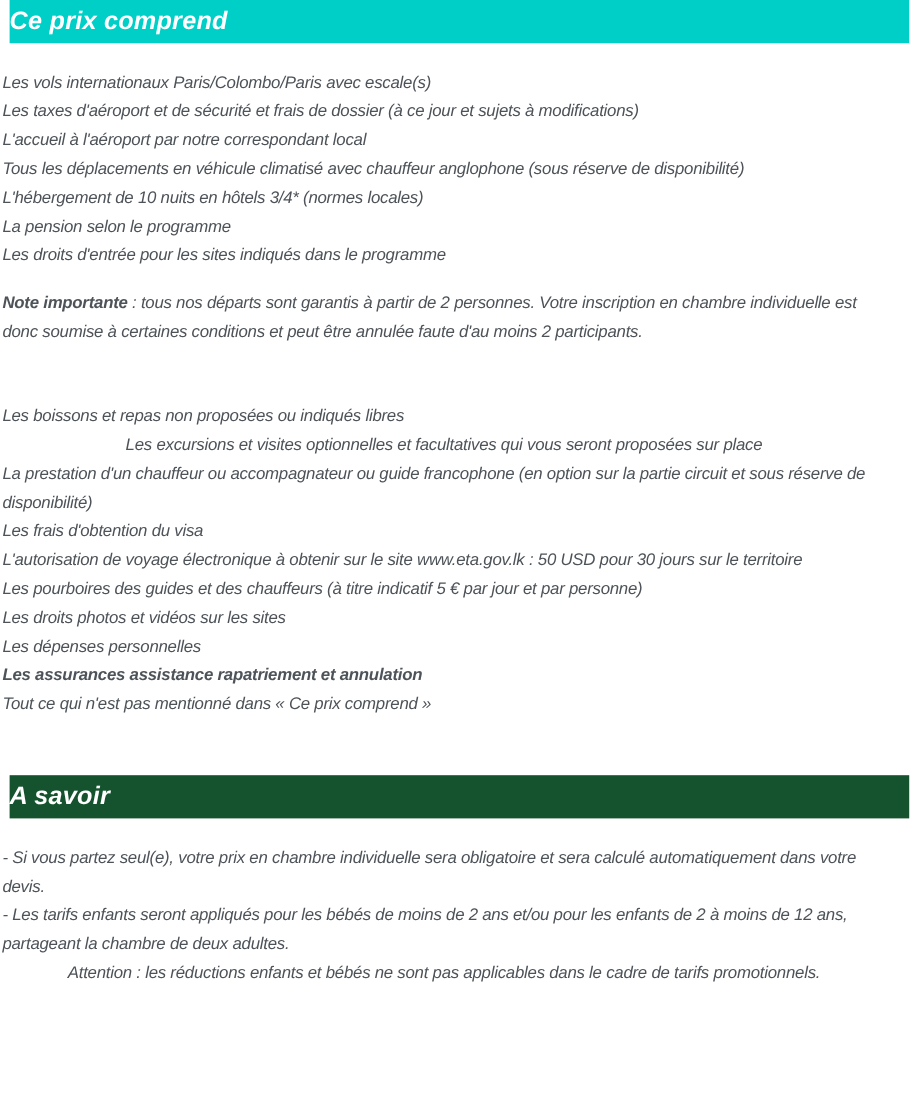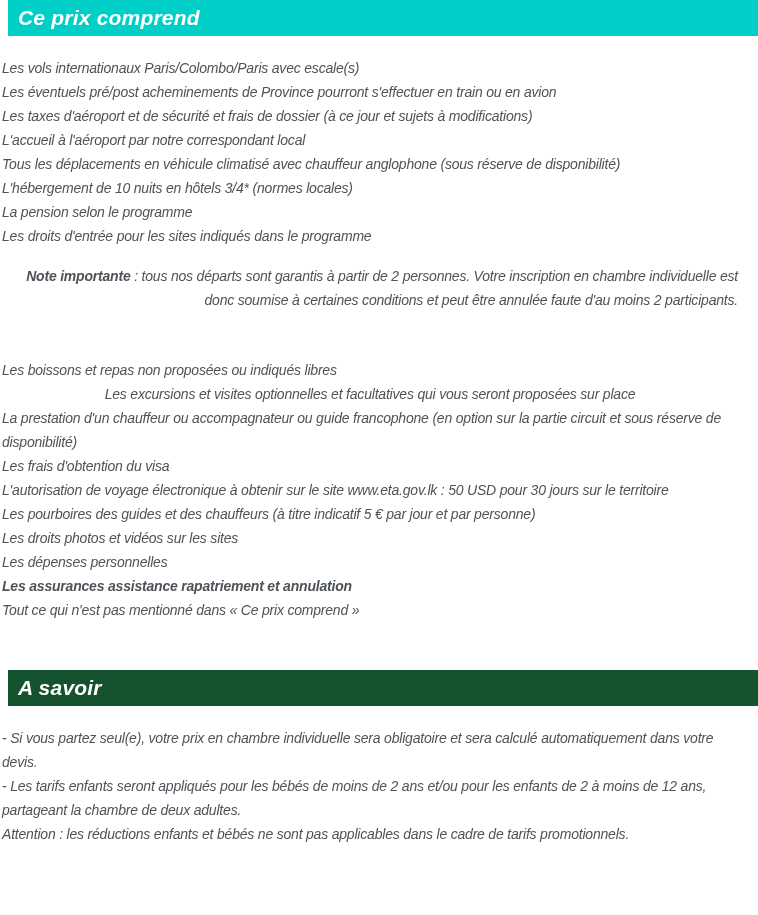--- a/index.html
+++ b/index.html
@@ -17,21 +17,20 @@
   }
   .section-bar {
     height: 36px;
     margin-left: 8px;
     background: #00cfc8;
     display: flex;
     align-items: center;
   }
   .section-title {
     margin: 0;
-    padding-left: 10px;
     color: #ffffff;
     font-size: 21px;
     font-weight: bold;
     font-style: italic;
     letter-spacing: 0.2px;
     white-space: nowrap;
   }
   .section-body {
     margin-top: 20px;
     padding-left: 2px;
@@ -40,40 +39,38 @@
   .line {
     margin: 0;
     font-style: italic;
     font-size: 14px;
     line-height: 24px;
     letter-spacing: -0.2px;
     color: #4d5358;
   }
   .note {
     margin-top: 16px;
-    text-align: right;
   }
   .note-label {
     font-weight: bold;
   }
   .section + .section { margin-top: 46px; }
   #section-a-savoir { margin-top: 48px; }
 </style>
 </head>
 <body>
 
 <div class="page">
 
   <section class="section">
     <div class="section-bar" style="background: rgb(0, 207, 200);">
       <h2 class="section-title" style="color: rgb(255, 255, 255);">Ce prix comprend</h2>
     </div>
     <div class="section-body">
       <p class="line" style="color: rgb(77, 83, 88);">Les vols internationaux Paris/Colombo/Paris avec escale(s)</p>
-      <p class="line" style="color: rgb(77, 83, 88);">Les éventuels pré/post acheminements de Province pourront s'effectuer en train ou en avion</p>
       <p class="line" style="color: rgb(77, 83, 88);">Les taxes d'aéroport et de sécurité et frais de dossier (à ce jour et sujets à modifications)</p>
       <p class="line" style="color: rgb(77, 83, 88);">L'accueil à l'aéroport par notre correspondant local</p>
       <p class="line" style="color: rgb(77, 83, 88);">Tous les déplacements en véhicule climatisé avec chauffeur anglophone (sous réserve de disponibilité)</p>
       <p class="line" style="color: rgb(77, 83, 88);">L'hébergement de 10 nuits en hôtels 3/4* (normes locales)</p>
       <p class="line" style="color: rgb(77, 83, 88);">La pension selon le programme</p>
       <p class="line" style="color: rgb(77, 83, 88);">Les droits d'entrée pour les sites indiqués dans le programme</p>
       <p class="line note" style="color: rgb(77, 83, 88);"><span class="note-label">Note importante</span><span> : tous nos départs sont garantis à partir de 2 personnes. Votre inscription en chambre individuelle est donc soumise à certaines conditions et peut être annulée faute d'au moins 2 participants.</span></p>
     </div>
   </section>
 
@@ -92,17 +89,17 @@
     </div>
   </section>
 
   <section class="section" id="section-a-savoir">
     <div class="section-bar" style="background: #14532d;">
       <h2 class="section-title" style="color: rgb(255, 255, 255);">A savoir</h2>
     </div>
     <div class="section-body">
       <p class="line" style="color: rgb(77, 83, 88);">- Si vous partez seul(e), votre prix en chambre individuelle sera obligatoire et sera calculé automatiquement dans votre devis.</p>
       <p class="line" style="color: rgb(77, 83, 88);">- Les tarifs enfants seront appliqués pour les bébés de moins de 2 ans et/ou pour les enfants de 2 à moins de 12 ans, partageant la chambre de deux adultes.</p>
-      <p class="line" style="color: rgb(77, 83, 88);">Attention : les réductions enfants et bébés ne sont pas applicables dans le cadre de tarifs promotionnels.</p>
+      <p class="line" style="color: rgb(77, 83, 88); text-align: center;">Attention : les réductions enfants et bébés ne sont pas applicables dans le cadre de tarifs promotionnels.</p>
     </div>
   </section>
 
 </div>
 
 </body></html>

